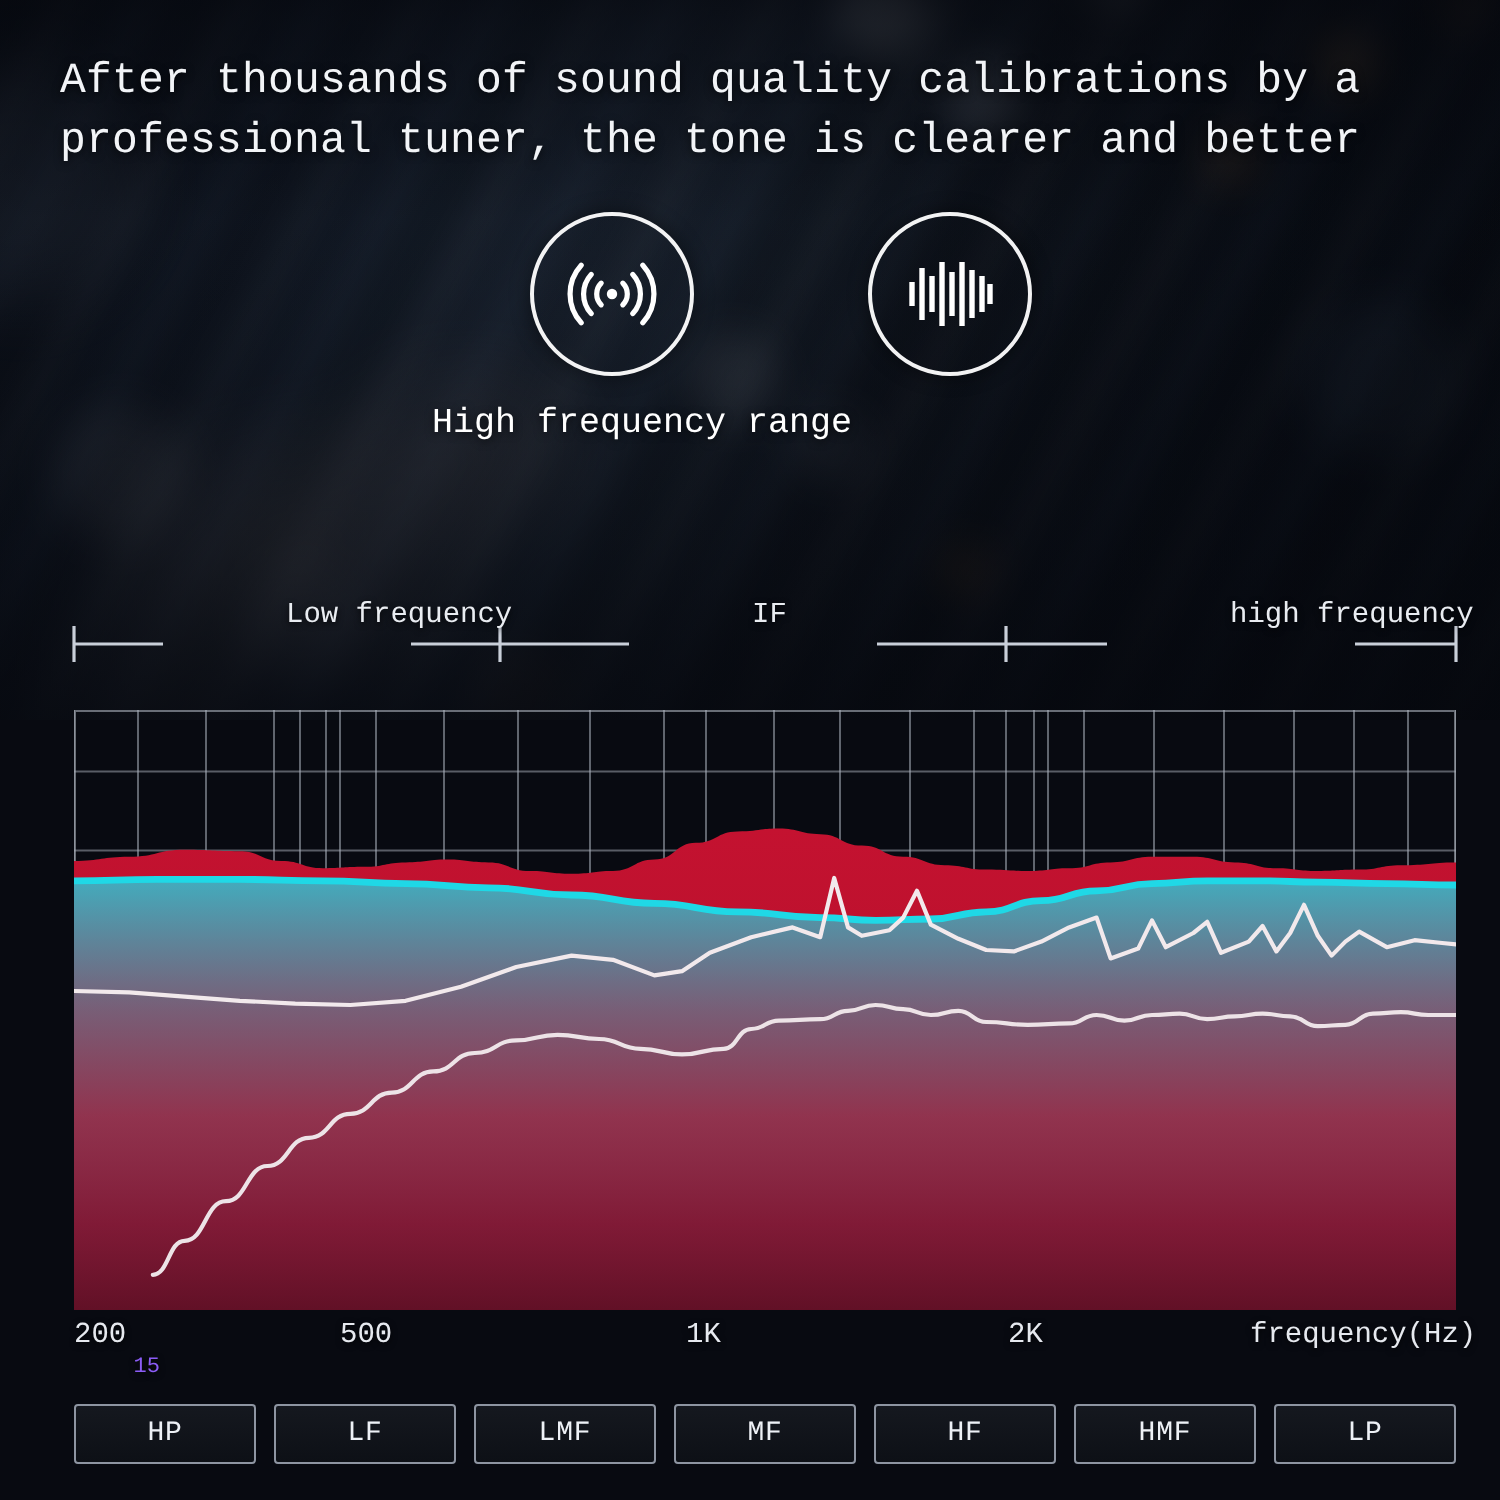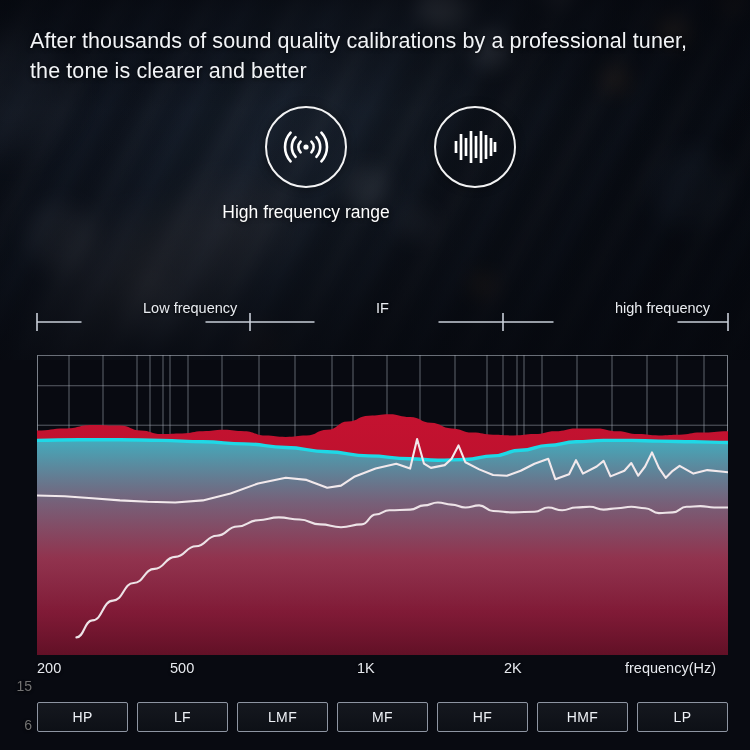--- a/index.html
+++ b/index.html
@@ -1,19 +1,19 @@
 <!DOCTYPE html>
 <html><head>
 <meta charset="utf-8">
 <style>
   html,body{margin:0;padding:0;background:#05070d;}
   body{width:750px;height:750px;overflow:hidden;
        font-family:"Liberation Sans","DejaVu Sans",sans-serif;}
 
-  #stage{position:relative;width:750px;height:750px;background:#080a11;overflow:hidden;}
+  #stage{position:relative;width:750px;height:750px;background:#080a11;overflow:hidden;font-family:Liberation Mono, monospace;}
 
   
   .bg-photo{position:absolute;left:0;top:0;width:750px;height:360px;overflow:hidden;}
   .bg-photo .layer{position:absolute;inset:-40px;}
   .bg-base{background:
      linear-gradient(118deg,#0b1018 0%, #141c29 24%, #1d2735 40%, #10161f 58%, #0b1019 78%, #090d14 100%);}
   .bg-streaks{
      background:repeating-linear-gradient(118deg,
         rgba(255,255,255,0.055) 0px, rgba(255,255,255,0.055) 10px,
         rgba(255,255,255,0.00) 11px, rgba(255,255,255,0.00) 34px,
@@ -61,22 +61,22 @@
              text-shadow:0 1px 4px rgba(0,0,0,.7);}
   #feat-0{left:185px;top:0;width:180px;margin-left:31px;}
   #feat-1{left:390px;top:0;width:170px;}
 
   
   .chart-wrap{position:absolute;left:0;top:300px;width:750px;height:400px;}
   .region-bar{position:absolute;left:0;top:0;width:750px;height:55px;}
   .region-bar .rlabel{position:absolute;color:#e9ecf1;font-size:14.5px;white-space:nowrap;
                       text-shadow:0 1px 3px rgba(0,0,0,.8);}
   .plot{position:absolute;left:37px;top:55px;width:691px;height:300px;}
-  .ylab{position:absolute;color:#737373;font-size:14px;text-align:right;width:32px;
-        text-shadow:0 1px 3px rgba(0,0,0,.8);}
+  .ylab{position:absolute;color:#8b5cf6;font-size:11px;text-align:right;width:32px;
+        text-shadow:0 1px 3px rgba(0,0,0,.8);padding-left:48px;}
   .xlab{position:absolute;color:#e6e9ef;font-size:14.5px;white-space:nowrap;
         text-shadow:0 1px 3px rgba(0,0,0,.8);}
 
   
   .bands{position:absolute;left:37px;top:702px;width:691px;height:34px;
          display:flex;gap:9px;}
   .band{flex:1;height:28px;border:1px solid #8e95a2;border-radius:2px;
         background:linear-gradient(180deg,#15181f,#0d1016);
         color:#eef1f6;font-size:14px;display:flex;align-items:center;justify-content:center;
         letter-spacing:.4px;}
@@ -213,21 +213,21 @@
         </svg>
     </div>
 
     <div id="y-axis" style="top: 355px; position: absolute; left: 0px;">
         <div class="ylab" style="left: 0px; top: 22.7368px;">15</div>
         <div class="ylab" style="left: 0px; top: 62.2105px;">6</div>
       </div>
     <div id="x-axis">
         <div class="xlab" style="left: 37px; top: 360px;">200</div>
         <div class="xlab" style="left: 170px; top: 360px;">500</div>
-        <div class="xlab" style="left: 357px; top: 360px;">1K</div>
+        <div class="xlab" style="left: 343px; top: 360px;">1K</div>
         <div class="xlab" style="left: 504px; top: 360px;">2K</div>
       </div>
     <div class="xlab" id="xtitle" style="left:625px;top:360px;">frequency(Hz)</div>
   </div>
 
   <div class="bands">
     <div class="band">HP</div>
     <div class="band">LF</div>
     <div class="band">LMF</div>
     <div class="band">MF</div>

